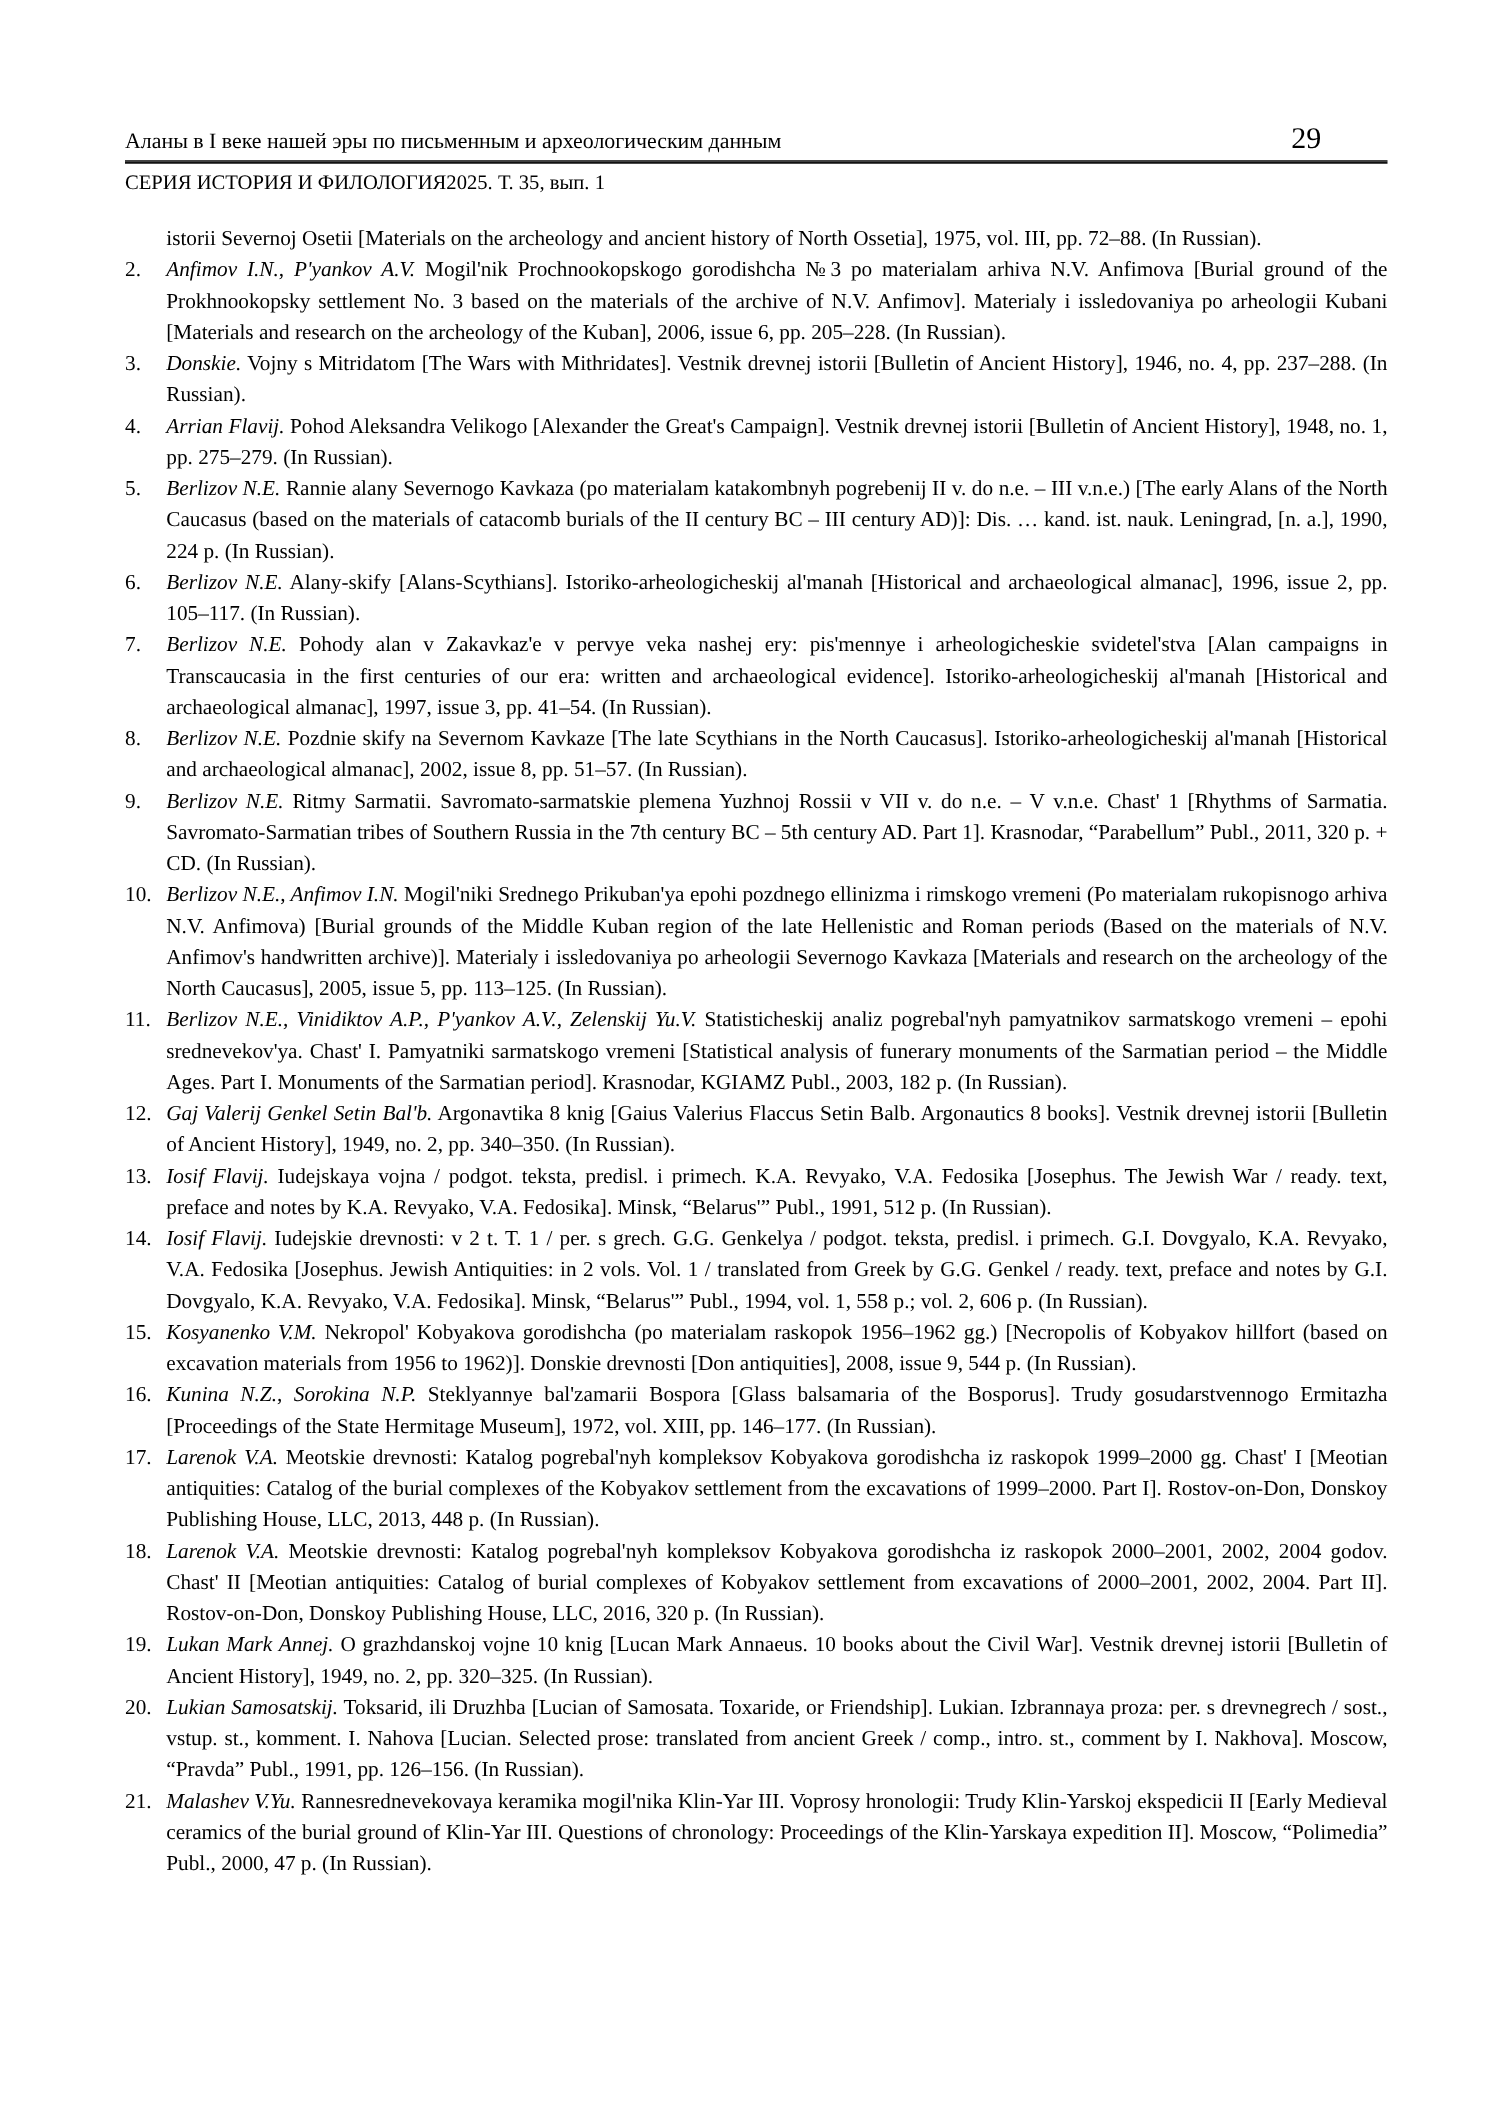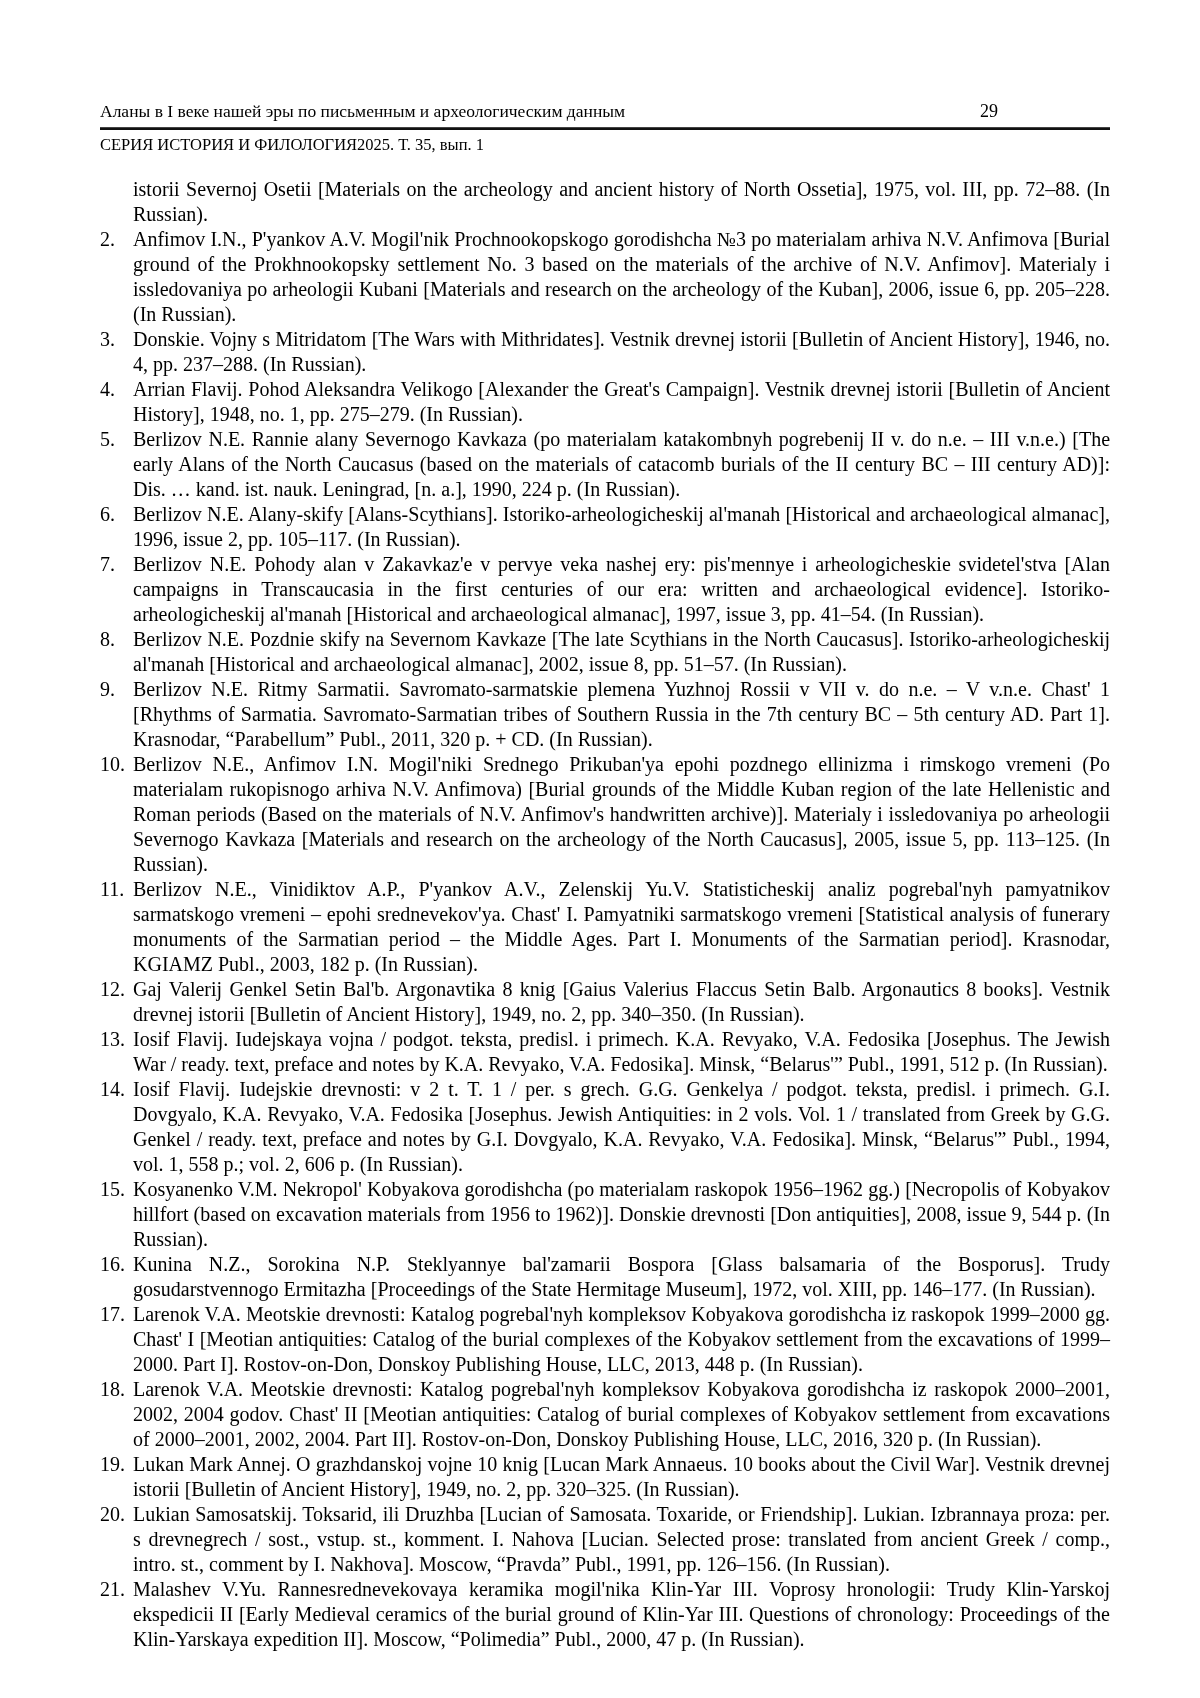--- a/index.html
+++ b/index.html
@@ -28,55 +28,57 @@
     line-height: 22px;
     padding-bottom: 5px;
   }
   .running-title {
     flex: 1;
     text-align: left;
     white-space: nowrap;
   }
   .page-number {
     width: 130px;
-    font-size: 18px;
+    text-align: center;
+    font-size: 24px;
   }
   .header-rule {
     height: 0;
     border-top: 1px solid #444444;
     border-bottom: 2px solid #111111;
   }
   .series-row {
     display: flex;
     justify-content: flex-start;
     align-items: baseline;
     font-size: 16.5px;
     line-height: 22px;
     padding-top: 4px;
   }
   
   .refs {
     margin-top: 21px;
-    font-size: 20px;
+    font-size: 17px;
     line-height: 25px;
   }
   .ref {
     position: relative;
     padding-left: 33px;
     text-align: justify;
     text-align-last: left;
   }
   .ref-num {
     position: absolute;
     left: 0;
     top: 0;
     width: 25px;
     text-align: right;
   }
   .ref-author {
+    font-style: italic;
   }
 </style>
 </head>
 <body>
 
 <div class="page">
 
   <header>
     <div class="title-row">
       <span class="running-title">Аланы в I веке нашей эры по письменным и археологическим данным</span>

